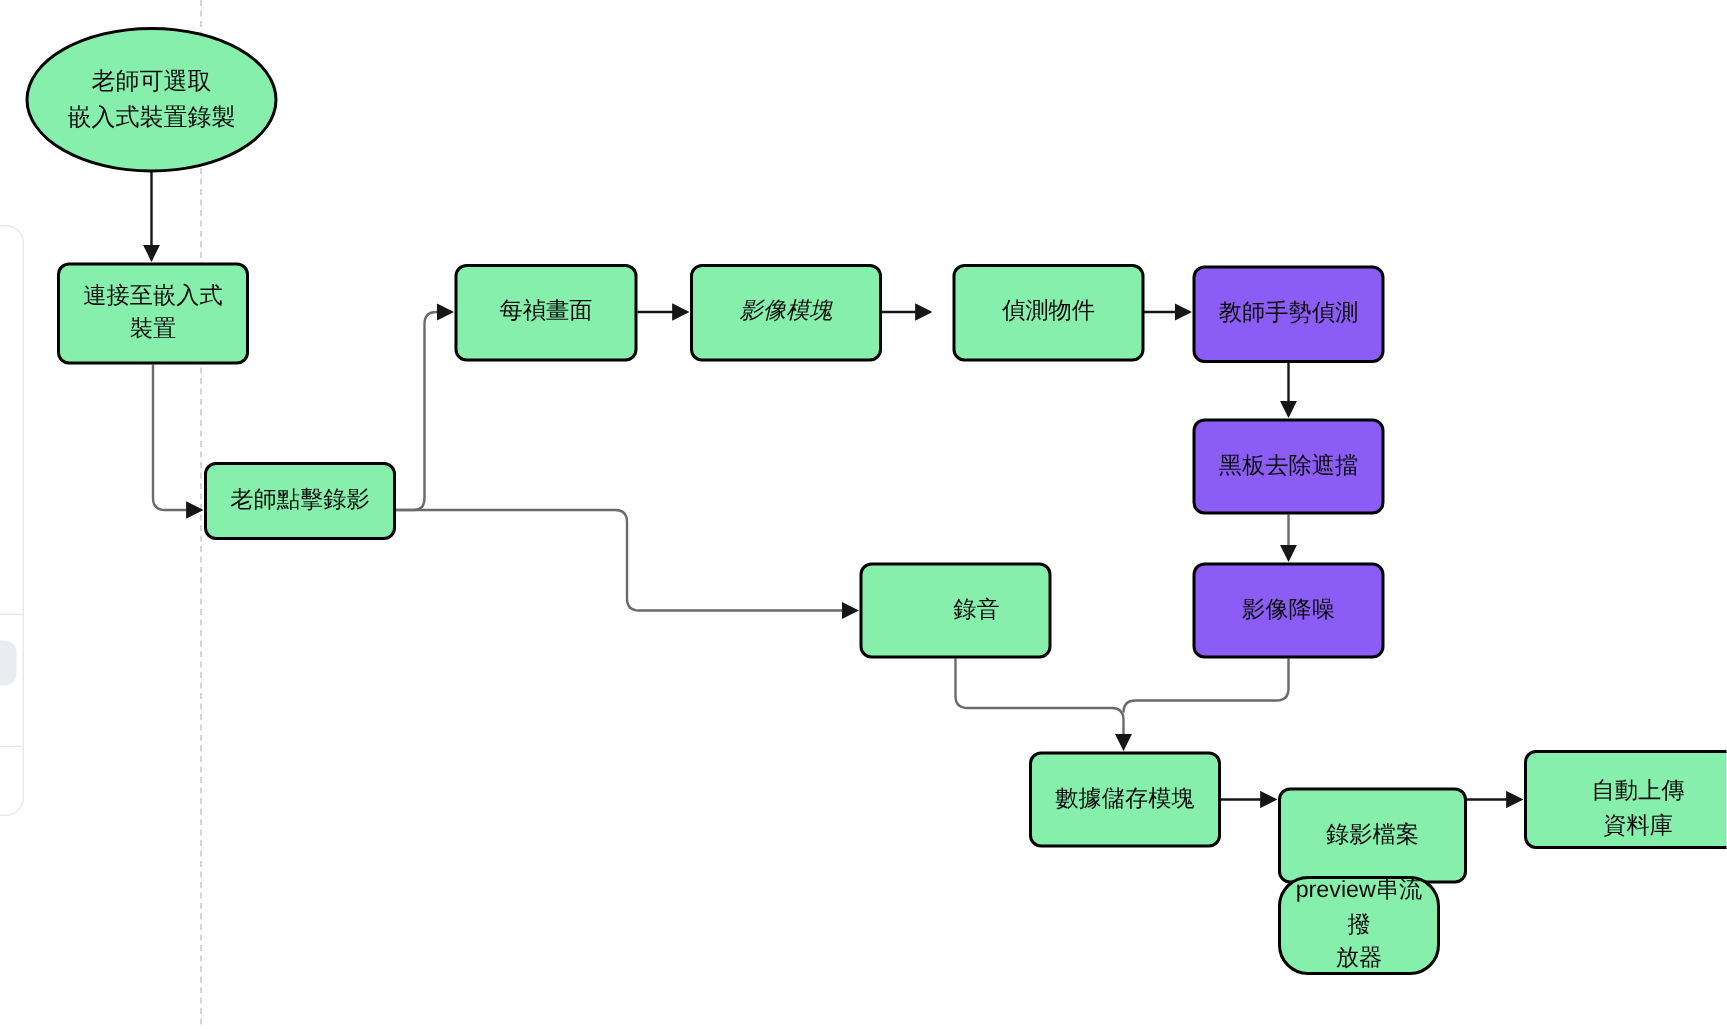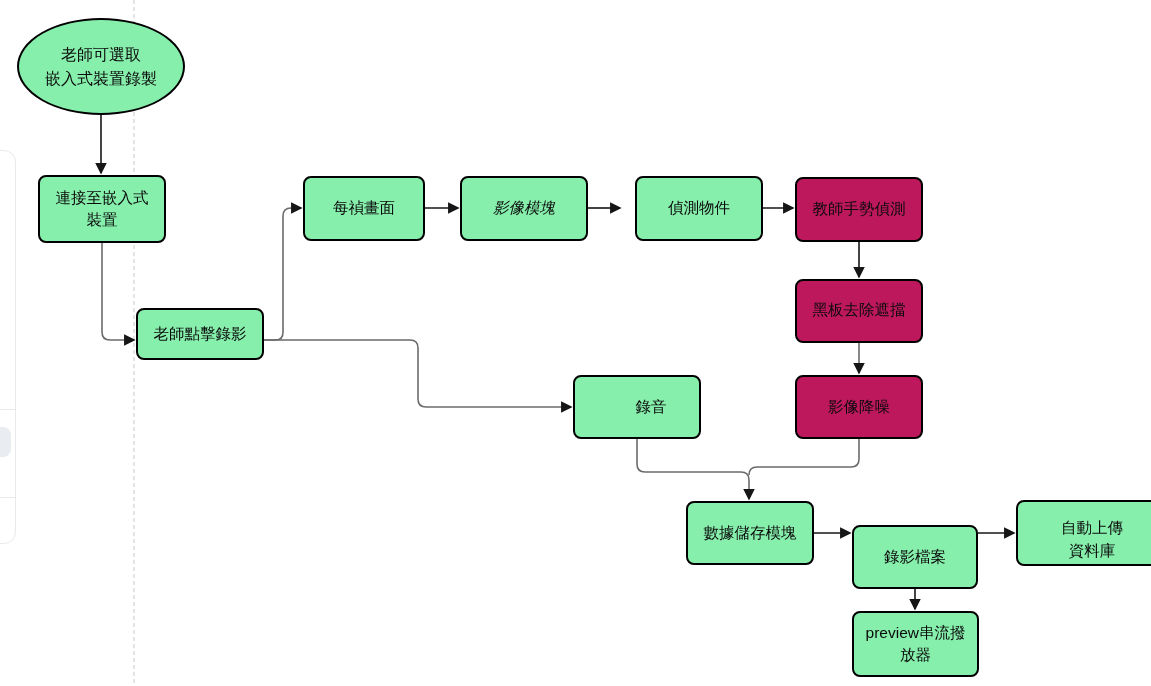--- a/index.html
+++ b/index.html
@@ -26,21 +26,21 @@
   .guide-line{stroke:#c9c9cd;stroke-width:1;stroke-dasharray:4 3;fill:none;}
   
   .node-layer{position:absolute;left:0;top:0;width:100%;height:100%;z-index:2;pointer-events:none;}
   .node{
     position:absolute;box-sizing:border-box;pointer-events:auto;
     display:flex;align-items:center;justify-content:center;
     background:#86efac;border:2px solid #000000;border-radius:8px;
     font-size:15.5px;line-height:1.45;color:#0b0b0b;text-align:center;
   }
   .node .lbl{white-space:pre-line;padding:2px 4px;}
-  .node.blue{background:#be185d;}
+  .node.blue{background:#8b5cf6;}
   .node.terminator{border-radius:50%;border-width:2.5px;font-size:16px;}
 </style>
 </head>
 <body>
 
 <div class="panel-fragment">
   <div class="panel-divider" style="top:258px;"></div>
   <div class="panel-pill" style="top:276px;"></div>
   <div class="panel-divider" style="top:346px;"></div>
 </div>
@@ -105,17 +105,17 @@
     <div class="node" style="left: 686px; top: 501px; width: 128px; height: 64px;">
       <span class="lbl">數據儲存模塊</span>
     </div>
     <div class="node" style="left: 852px; top: 478px; width: 126px; height: 64px; margin-top: 47px;">
       <span class="lbl">錄影檔案</span>
     </div>
     <div class="node" style="left: 1016px; top: 500px; width: 152px; height: 66px; align-items: flex-end;">
       <span class="lbl">自動上傳
 資料庫</span>
     </div>
-    <div class="node" style="left: 852px; top: 611px; width: 127px; height: 66px;">
+    <div class="node" style="left: 852px; top: 584px; width: 108px; height: 66px; border-radius: 20px;">
       <span class="lbl">preview串流撥
 放器</span>
     </div>
   </div>
 
 </body></html>

